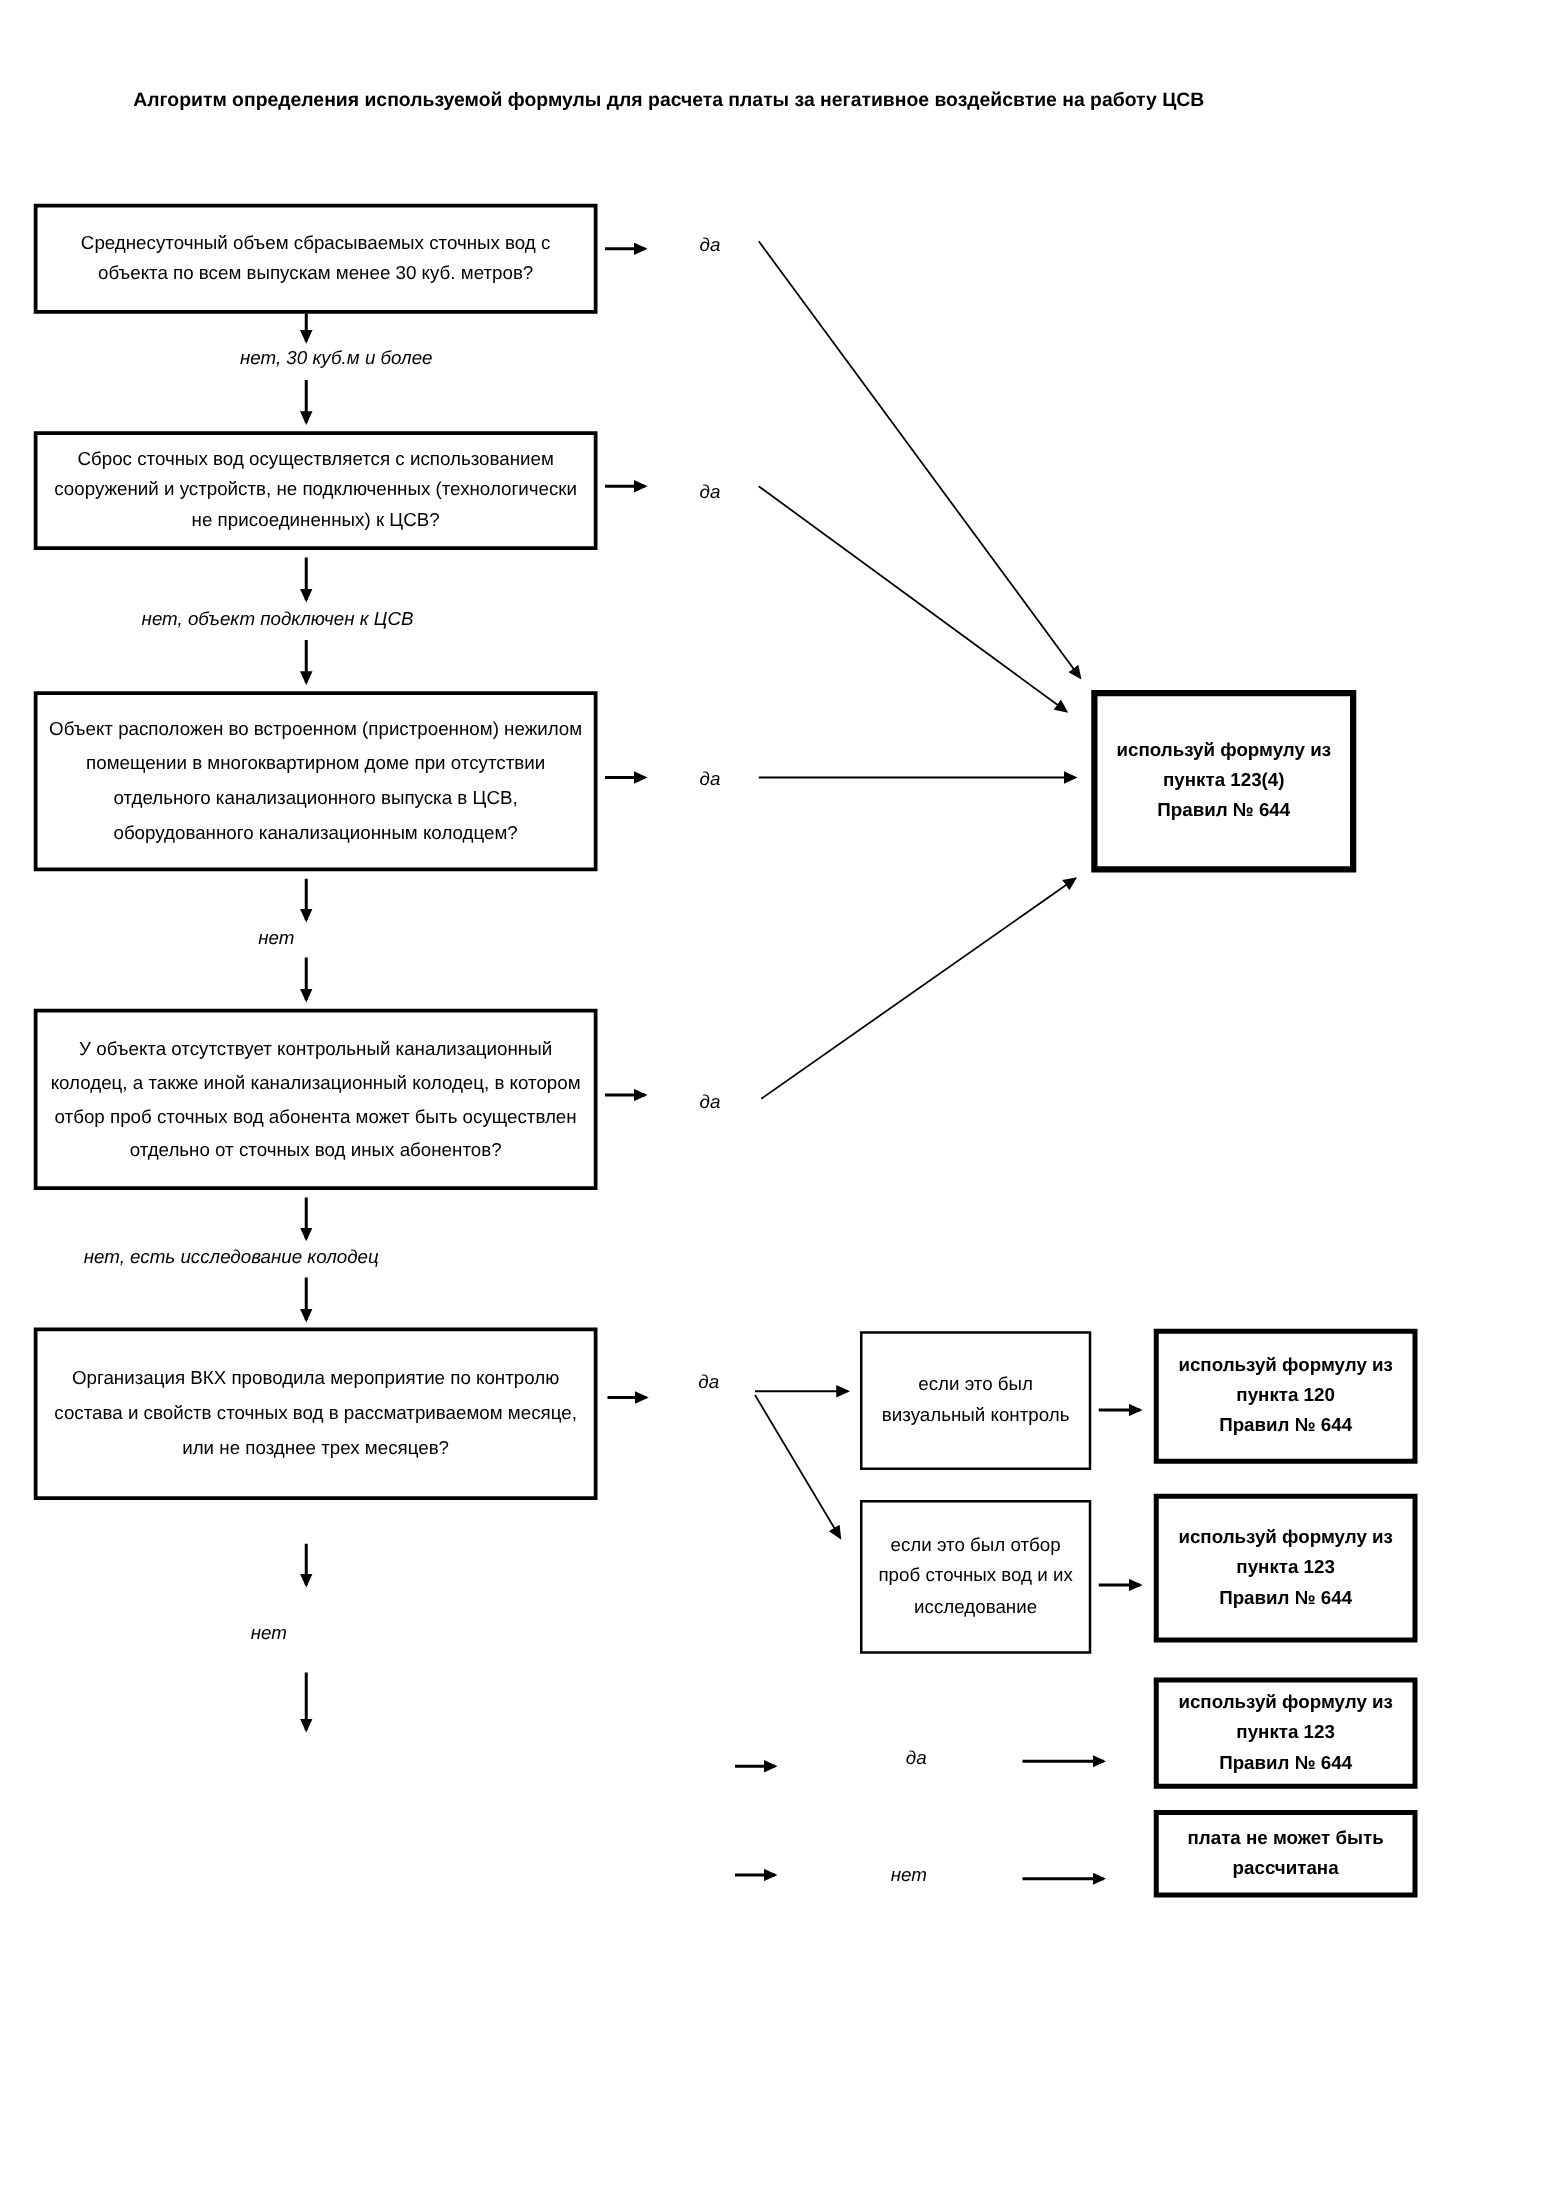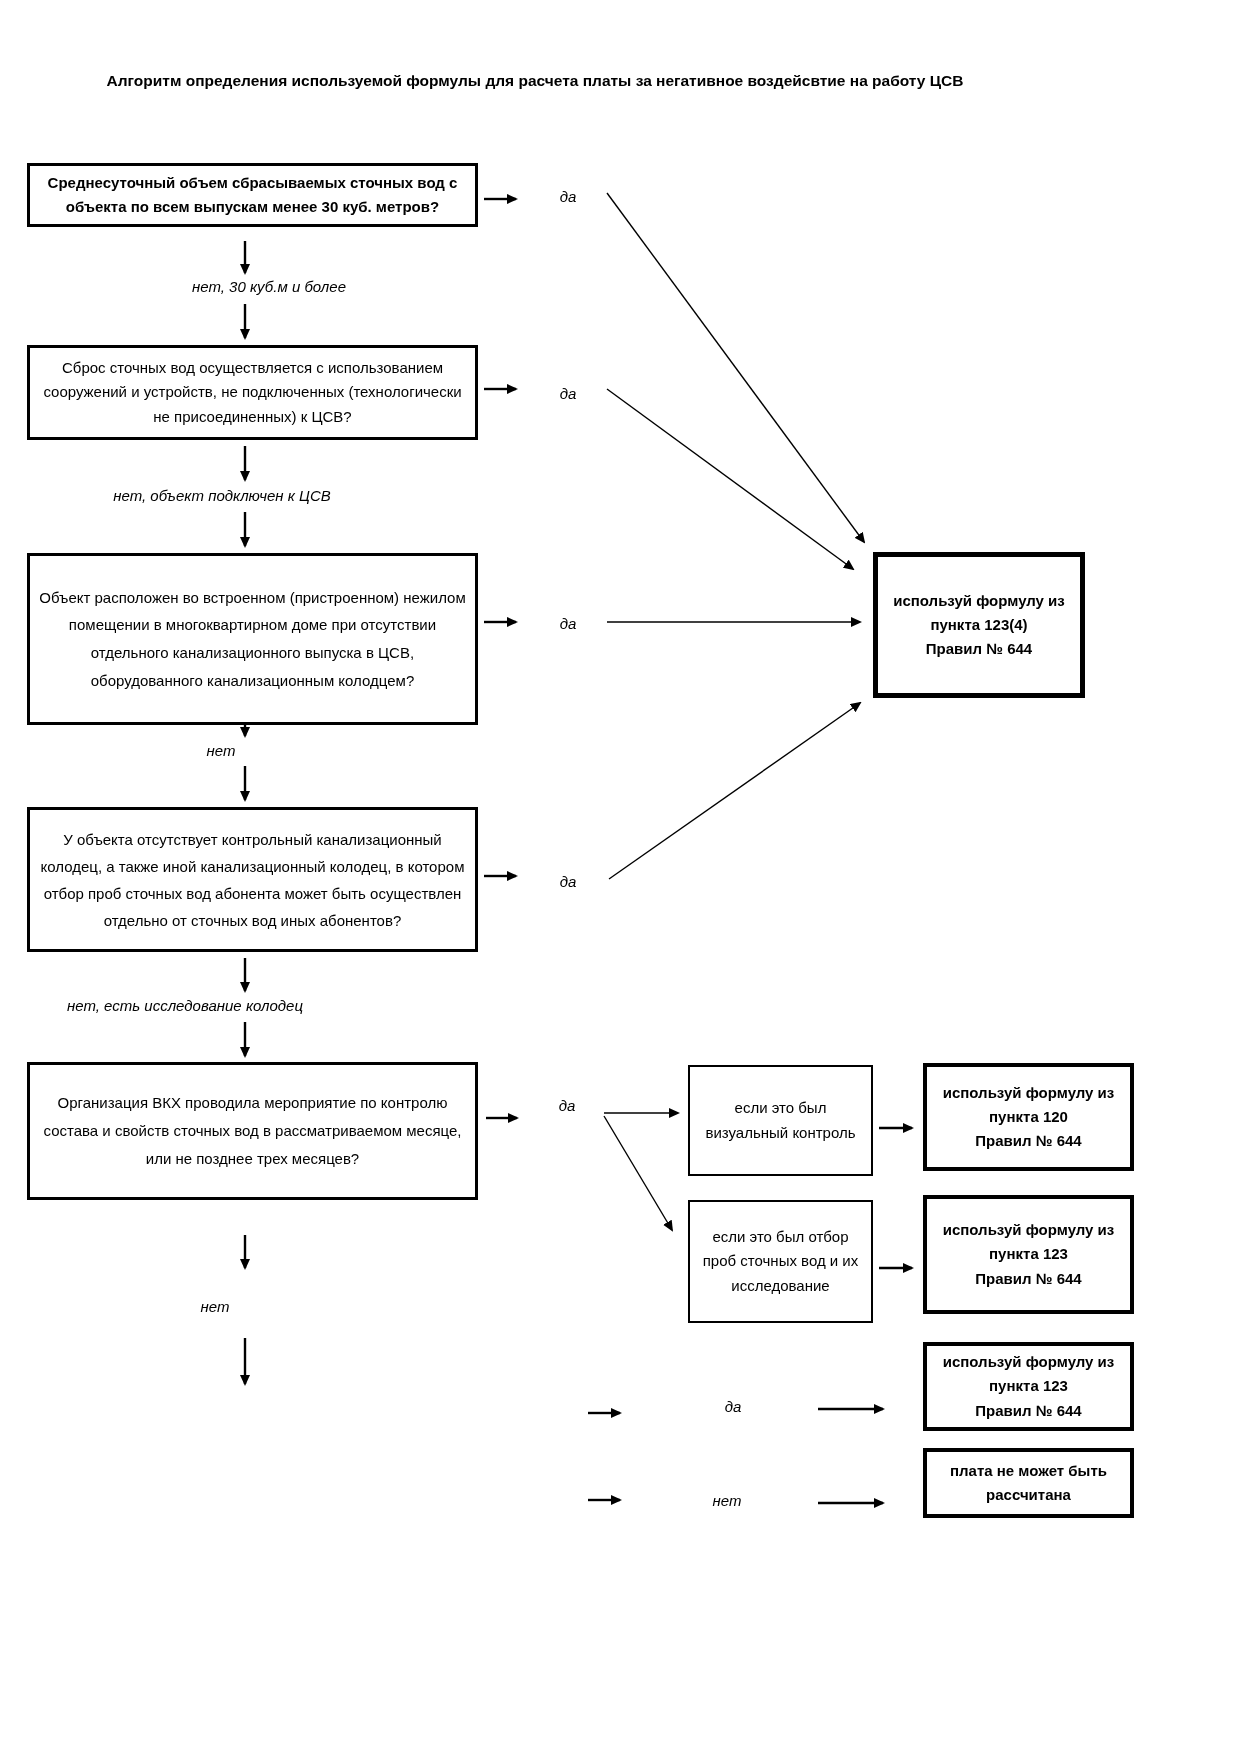--- a/index.html
+++ b/index.html
@@ -19,23 +19,23 @@
     border:3px solid #000000;
     display:flex;
     align-items:center;
     justify-content:center;
     text-align:center;
     font-size:15px;
     line-height:1.62;
     padding:4px 8px;
     white-space:pre-line;
   }
-  .node.q1{left:27px;top:163px;width:451px;height:64px;font-weight:bold;}
+  .node.q1{left:27px;top:163px;width:451px;height:88px;}
   .node.q2{left:27px;top:345px;width:451px;height:95px;}
-  .node.q3{left:27px;top:553px;width:451px;height:172px;line-height:1.85;}
+  .node.q3{left:27px;top:553px;width:451px;height:144px;line-height:1.85;}
   .node.q4{left:27px;top:807px;width:451px;height:145px;line-height:1.8;}
   .node.q5{left:27px;top:1062px;width:451px;height:138px;line-height:1.85;}
   .node.q6{left:27px;top:1393px;width:501px;height:120px;}
   .node.big{left:873px;top:552px;width:212px;height:146px;border-width:5px;font-weight:bold;}
   .node.cond{border-width:2px;}
   .node.cond-visual{left:688px;top:1065px;width:185px;height:111px;}
   .node.cond-sampling{left:688px;top:1200px;width:185px;height:123px;}
   .node.result{border-width:4px;font-weight:bold;}
   .node.r120{left:923px;top:1063px;width:211px;height:108px;}
   .node.r123mid{left:923px;top:1195px;width:211px;height:119px;}

